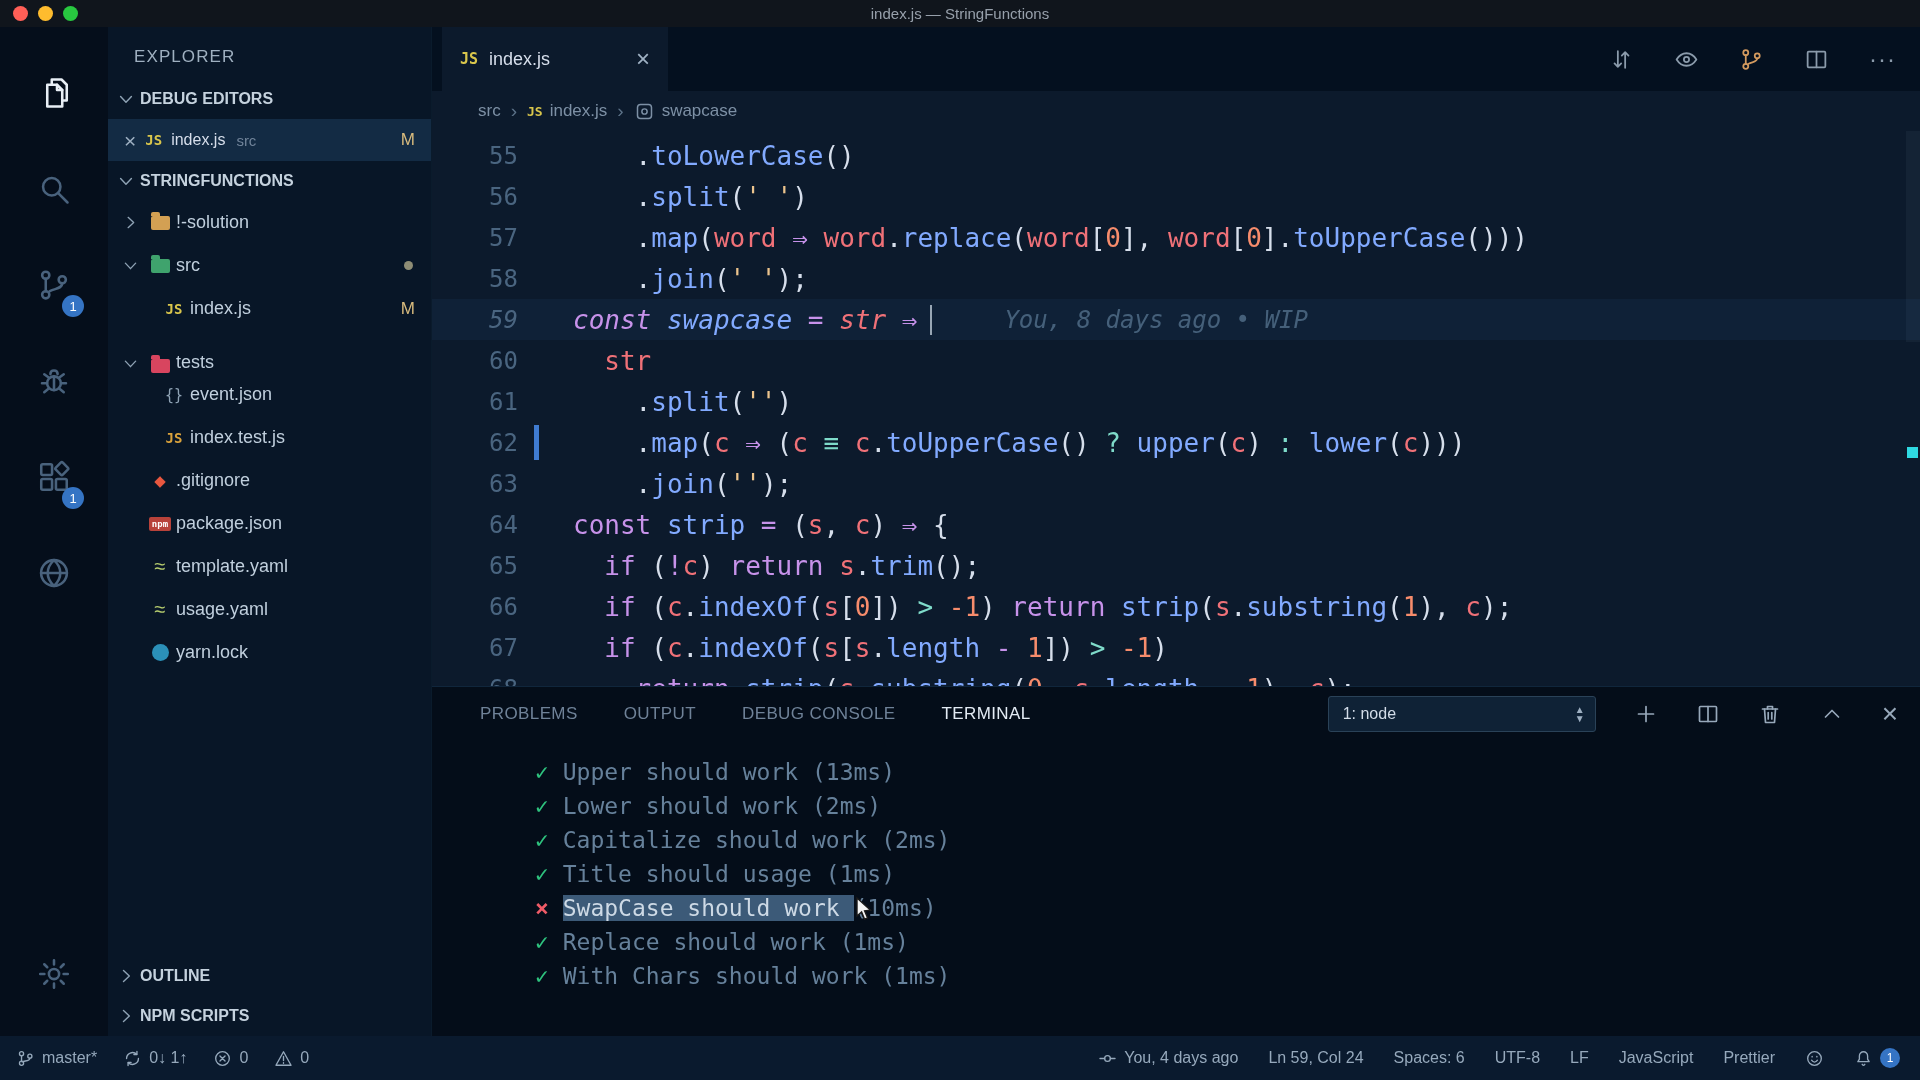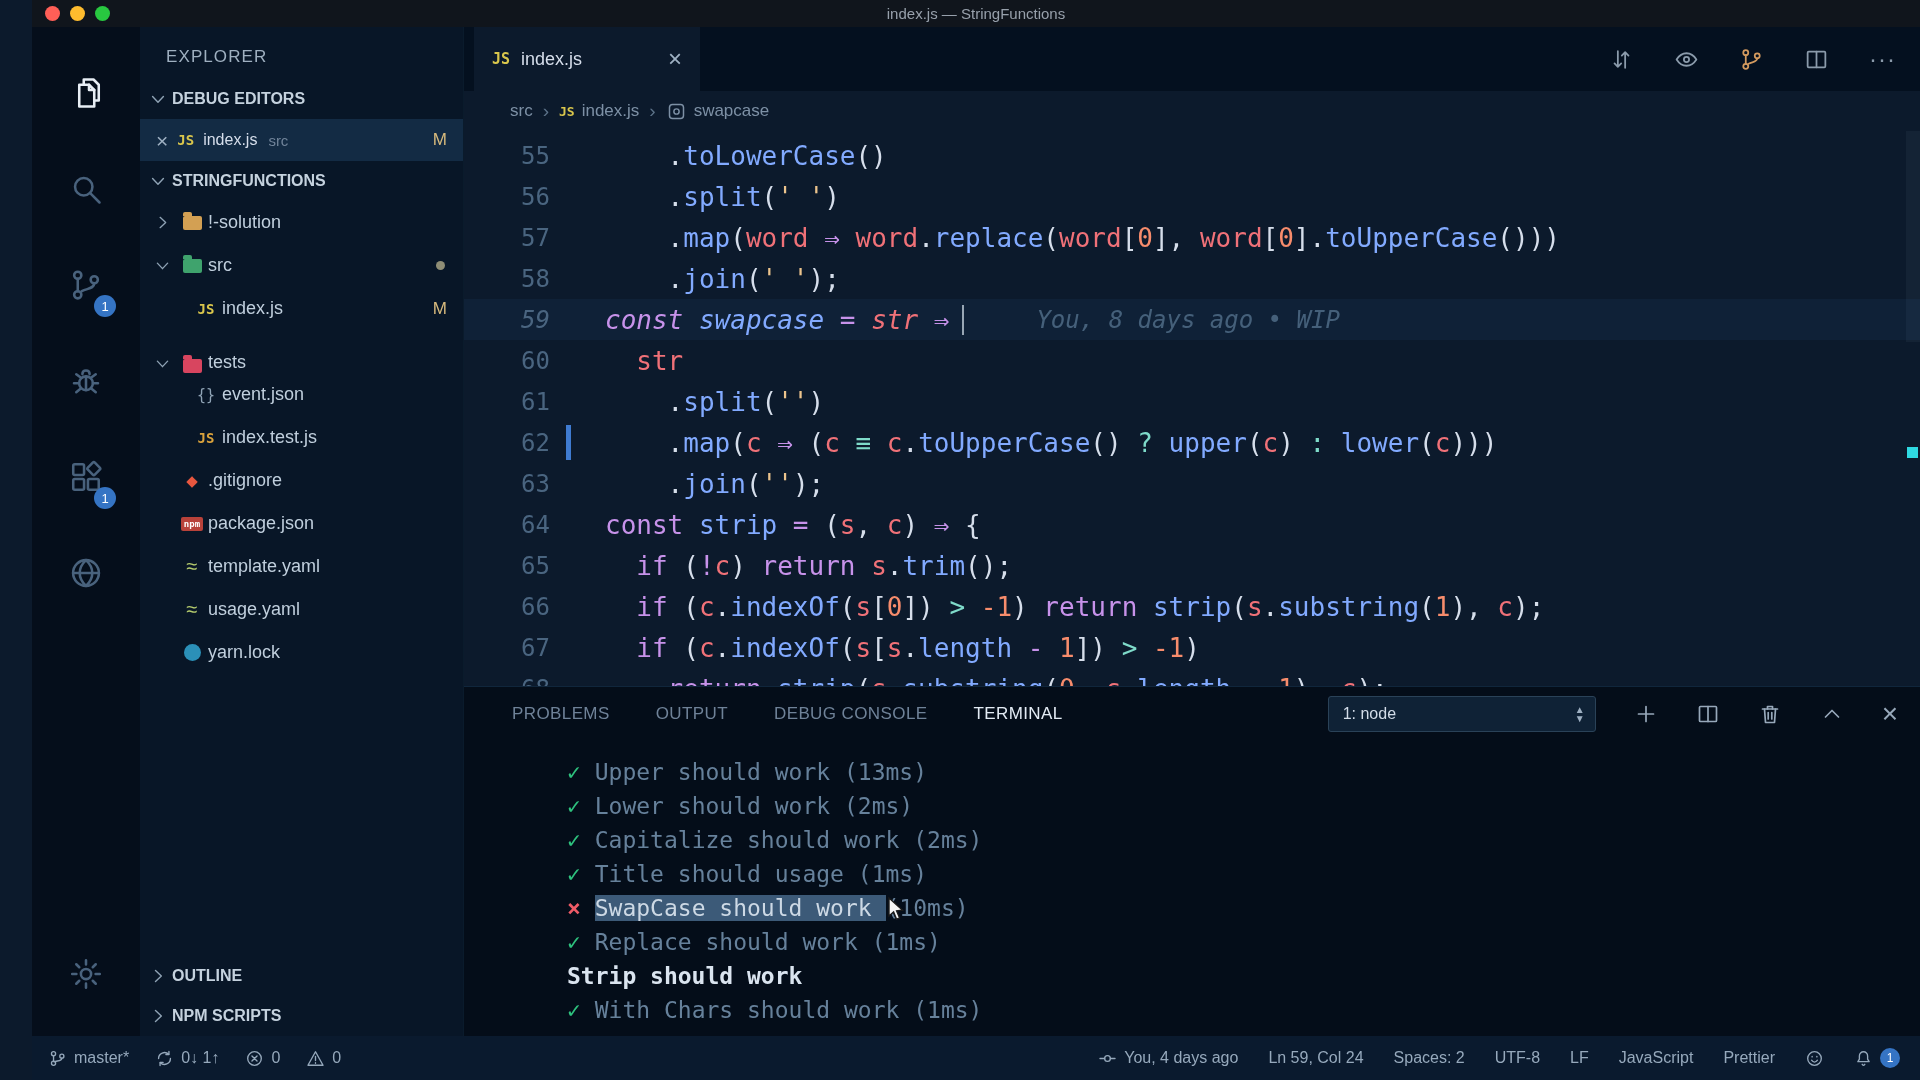--- a/index.html
+++ b/index.html
@@ -1,18 +1,18 @@
 <!DOCTYPE html>
 <html style="--bg-titlebar: #10151c; --bg-activity: #050e1b; --bg-sidebar: #081627; --bg-editor: #0c1a2c; --bg-tabbar: #04101f; --bg-panel: #040d19; --bg-status: #0a1a2e; --accent: #3574c4; --current-line: #0f2137; --selection: #3c5a78; --pass: #2ec27e; --fail: #ef5b67; --term-fg: #66819b; --tok-k: #c792ea; --tok-f: #82aaff; --tok-v: #f07178; --tok-s: #ecc48d; --tok-n: #f78c6c; --tok-o: #7fdbca; --tok-p: #d6deeb;"><head>
 <meta charset="utf-8">
 <style>
   * { margin:0; padding:0; box-sizing:border-box; }
   html,body { width:1920px; height:1080px; overflow:hidden; }
   body { font-family:"Liberation Sans", sans-serif; color:#d6deeb; background:var(--bg-editor,#0c1a2c); }
-  .app { display:flex; flex-direction:column; width:100%; height:100%;padding-left:32px; }
+  .app { display:flex; flex-direction:column; width:100%; height:100%; }
 
   
   .titlebar { height:27px; flex:0 0 auto; background:var(--bg-titlebar); display:flex; align-items:center; position:relative; }
   .traffic { display:flex; gap:10px; padding-left:13px; z-index:2; }
   .tl { width:15px; height:15px; border-radius:50%; display:inline-block; }
   .tl.red { background:#ff5f57; } .tl.yellow { background:#febc2e; } .tl.green { background:#28c840; }
   .win-title { position:absolute; left:0; right:0; text-align:center; font-size:15px; color:#97a0ab; }
 
   .main { flex:1; display:flex; min-height:0; }
 
@@ -474,21 +474,20 @@
         </div>
         <div class="term-body" id="term-body">
             <div class="term-line"><span class="tm-pass">✓ </span><span>Upper should work (13ms)</span></div>
             <div class="term-line"><span class="tm-pass">✓ </span><span>Lower should work (2ms)</span></div>
             <div class="term-line"><span class="tm-pass">✓ </span><span>Capitalize should work (2ms)</span></div>
             <div class="term-line"><span class="tm-pass">✓ </span><span>Title should usage (1ms)</span></div>
             <div class="term-line"><span class="tm-fail">× </span><span class="sel">SwapCase should work </span><span>(10ms)</span><span class="mouse"><svg viewBox="0 0 20 28">
                   <path d="M4 2v18l4.6-4 3 7.2 3-1.3-3-7 6-.6z" fill="#f5f5f5" stroke="#1a1a1a" stroke-width="1.4"></path>
                 </svg></span></div>
             <div class="term-line"><span class="tm-pass">✓ </span><span>Replace should work (1ms)</span></div>
-            <div class="term-line bright"><span>Strip should work</span></div>
             <div class="term-line"><span class="tm-pass">✓ </span><span>With Chars should work (1ms)</span></div>
           </div>
       </div>
 
     </div>
   </div>
 
   <div class="statusbar">
     <span id="sb-left" style="display:flex;align-items:center">
         <span class="sb-item">
@@ -539,21 +538,21 @@
               <circle cx="12" cy="12" r="3.6"></circle>
               <path d="M2.5 12h5.9M15.6 12h5.9"></path>
             </svg>
           </span>
           <span>You, 4 days ago</span>
         </span>
         <span class="sb-item">
           <span>Ln 59, Col 24</span>
         </span>
         <span class="sb-item">
-          <span>Spaces: 2</span>
+          <span>Spaces: 6</span>
         </span>
         <span class="sb-item">
           <span>UTF-8</span>
         </span>
         <span class="sb-item">
           <span>LF</span>
         </span>
         <span class="sb-item">
           <span>JavaScript</span>
         </span>

